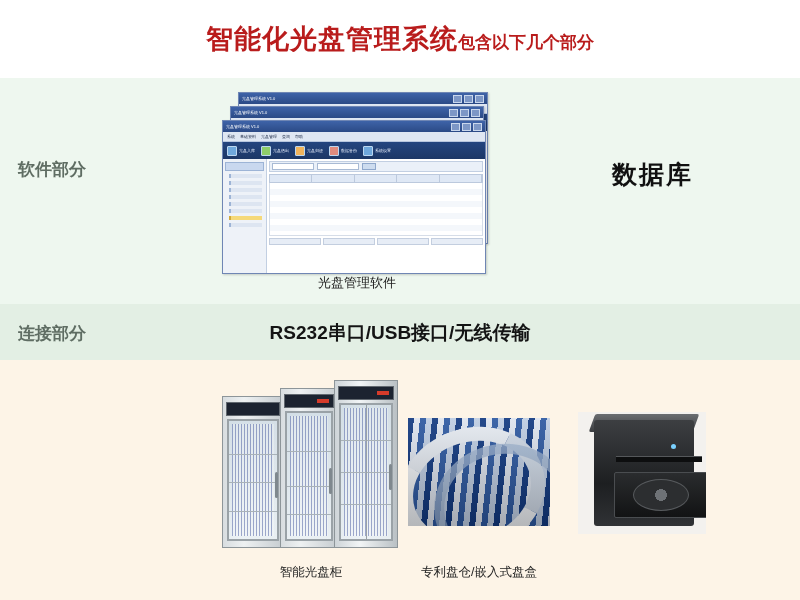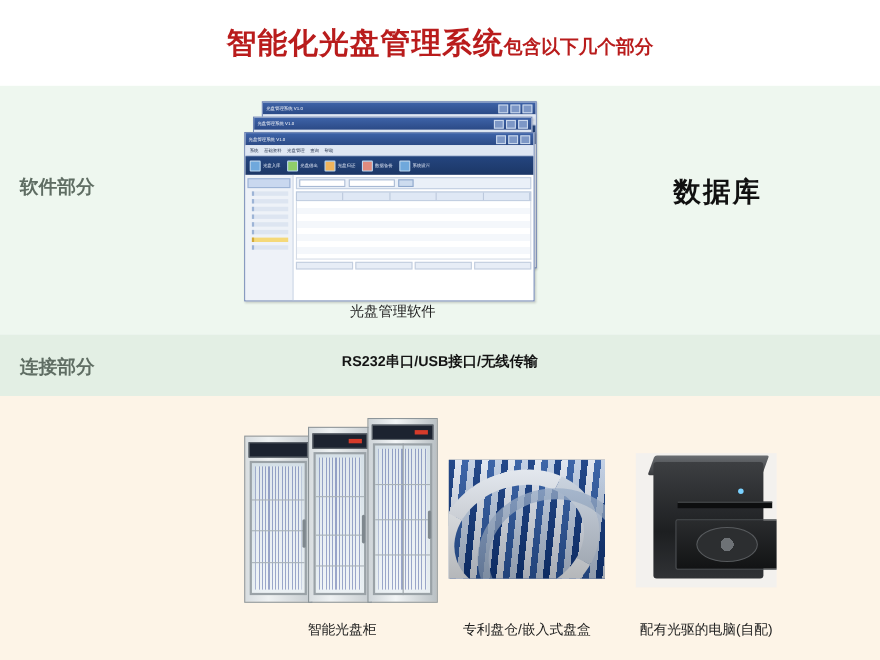--- a/index.html
+++ b/index.html
@@ -270,21 +270,21 @@
     white-space: nowrap;
   }
 
   
   .conn-text {
     position: absolute;
     left: 0;
     top: 320px;
     width: 800px;
     text-align: center;
-    font-size: 13px;
+    font-size: 19px;
     font-weight: bold;
     color: #141414;
   }
 
   
   .hw {
     position: absolute;
   }
   .hw-caption {
     position: absolute;
@@ -713,15 +713,14 @@
   <div class="hw pc-wrap">
     <div class="pc-top-face"></div>
     <div class="pc-body">
       <div class="pc-led"></div>
       <div class="pc-slot"></div>
       <div class="pc-tray">
         <div class="tray-disc"></div>
       </div>
     </div>
   </div>
-  <div class="hw-caption cap-pc">配有光驱的电脑(自配)</div>
 
 </div>
 
 </body></html>

